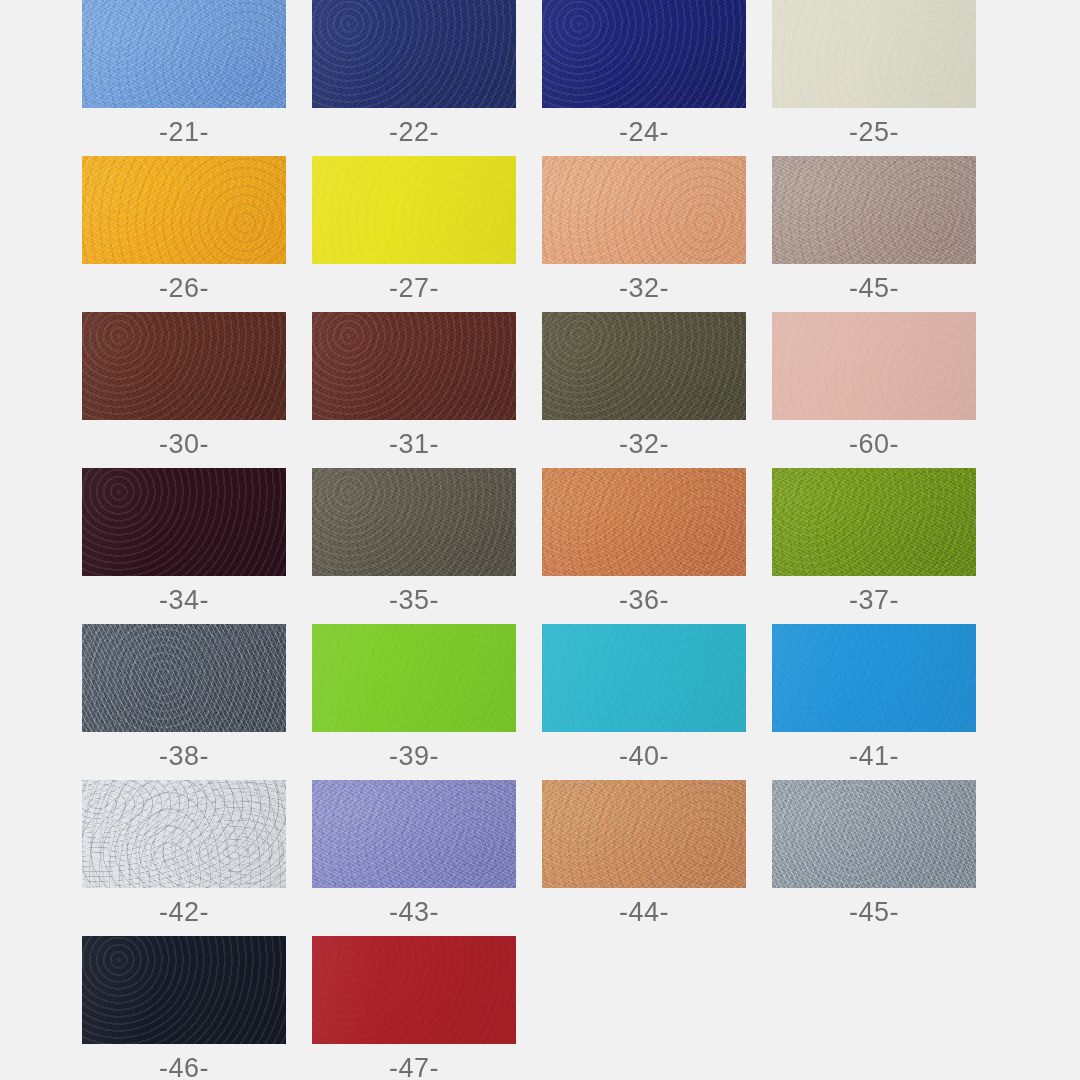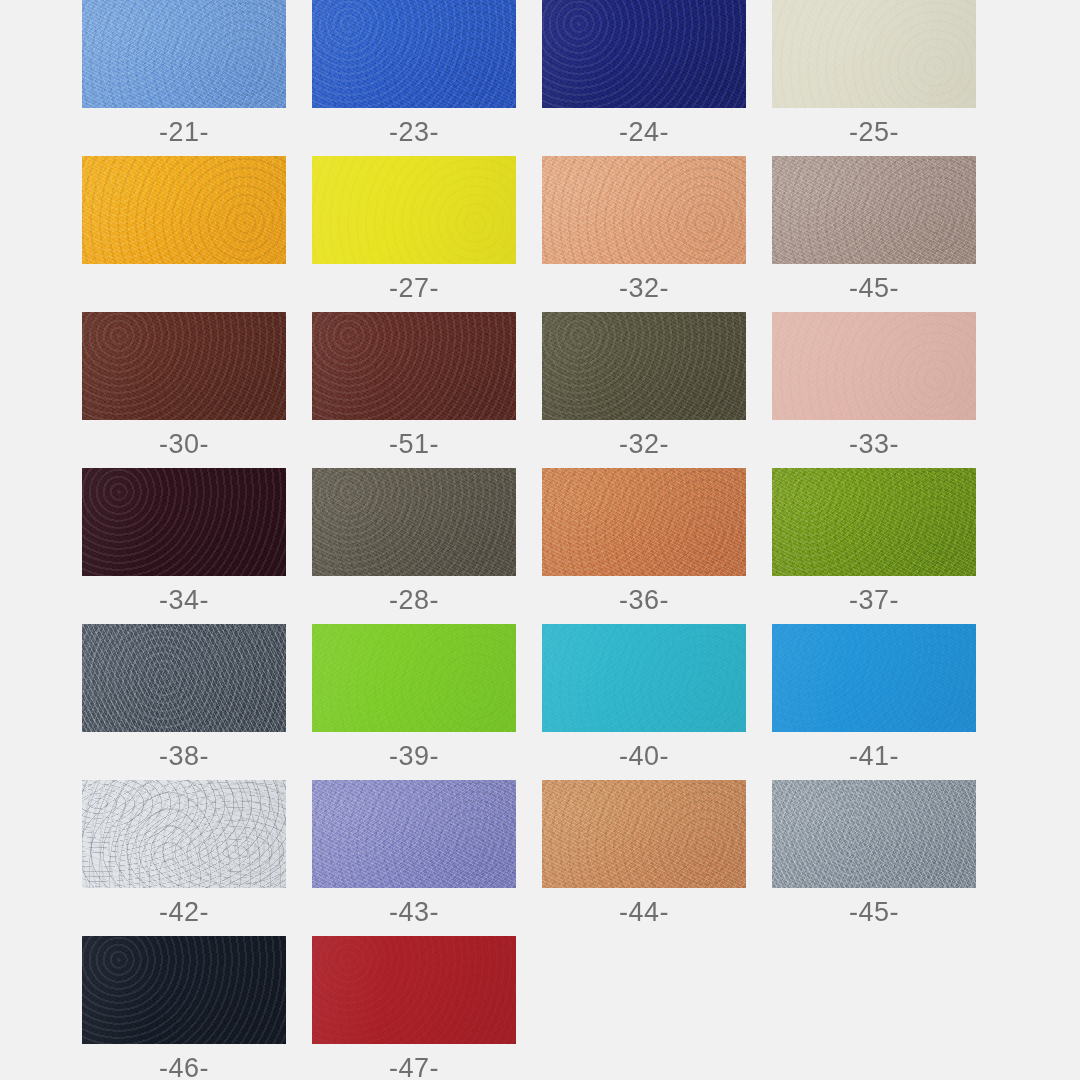--- a/index.html
+++ b/index.html
@@ -141,26 +141,26 @@
   <div class="grid">
       <div class="cell">
         <div class="swatch " style="background-color: rgb(110, 155, 217);">
           <div class="tex"></div>
           <div class="tex2"></div>
           <div class="sheen"></div>
         </div>
         <div class="label">-21-</div>
       </div>
       <div class="cell">
-        <div class="swatch " style="background-color: rgb(44, 89, 196);">
-          <div class="tex"></div>
-          <div class="tex2"></div>
-          <div class="sheen"></div>
-        </div>
-        <div class="label">-23-</div>
+        <div class="swatch " style="background-color: rgb(36, 48, 106);">
+          <div class="tex"></div>
+          <div class="tex2"></div>
+          <div class="sheen"></div>
+        </div>
+        <div class="label">-22-</div>
       </div>
       <div class="cell">
         <div class="swatch " style="background-color: rgb(27, 34, 112);">
           <div class="tex"></div>
           <div class="tex2"></div>
           <div class="sheen"></div>
         </div>
         <div class="label">-24-</div>
       </div>
       <div class="cell">
@@ -170,20 +170,21 @@
           <div class="sheen"></div>
         </div>
         <div class="label">-25-</div>
       </div>
       <div class="cell">
         <div class="swatch " style="background-color: rgb(239, 166, 29);">
           <div class="tex"></div>
           <div class="tex2"></div>
           <div class="sheen"></div>
         </div>
+        <div class="label">-26-</div>
       </div>
       <div class="cell">
         <div class="swatch flat" style="background-color: rgb(232, 227, 33);">
           <div class="tex"></div>
           <div class="tex2"></div>
           <div class="sheen"></div>
         </div>
         <div class="label">-27-</div>
       </div>
       <div class="cell">
@@ -209,53 +210,53 @@
           <div class="sheen"></div>
         </div>
         <div class="label">-30-</div>
       </div>
       <div class="cell">
         <div class="swatch " style="background-color: rgb(93, 43, 37);">
           <div class="tex"></div>
           <div class="tex2"></div>
           <div class="sheen"></div>
         </div>
-        <div class="label">-51-</div>
+        <div class="label">-31-</div>
       </div>
       <div class="cell">
         <div class="swatch " style="background-color: rgb(83, 80, 60);">
           <div class="tex"></div>
           <div class="tex2"></div>
           <div class="sheen"></div>
         </div>
         <div class="label">-32-</div>
       </div>
       <div class="cell">
         <div class="swatch flat" style="background-color: rgb(224, 182, 171);">
           <div class="tex"></div>
           <div class="tex2"></div>
           <div class="sheen"></div>
         </div>
-        <div class="label">-33-</div>
+        <div class="label">-60-</div>
       </div>
       <div class="cell">
         <div class="swatch " style="background-color: rgb(44, 16, 26);">
           <div class="tex"></div>
           <div class="tex2"></div>
           <div class="sheen"></div>
         </div>
         <div class="label">-34-</div>
       </div>
       <div class="cell">
         <div class="swatch " style="background-color: rgb(91, 86, 74);">
           <div class="tex"></div>
           <div class="tex2"></div>
           <div class="sheen"></div>
         </div>
-        <div class="label">-28-</div>
+        <div class="label">-35-</div>
       </div>
       <div class="cell">
         <div class="swatch " style="background-color: rgb(201, 120, 74);">
           <div class="tex"></div>
           <div class="tex2"></div>
           <div class="sheen"></div>
         </div>
         <div class="label">-36-</div>
       </div>
       <div class="cell">

